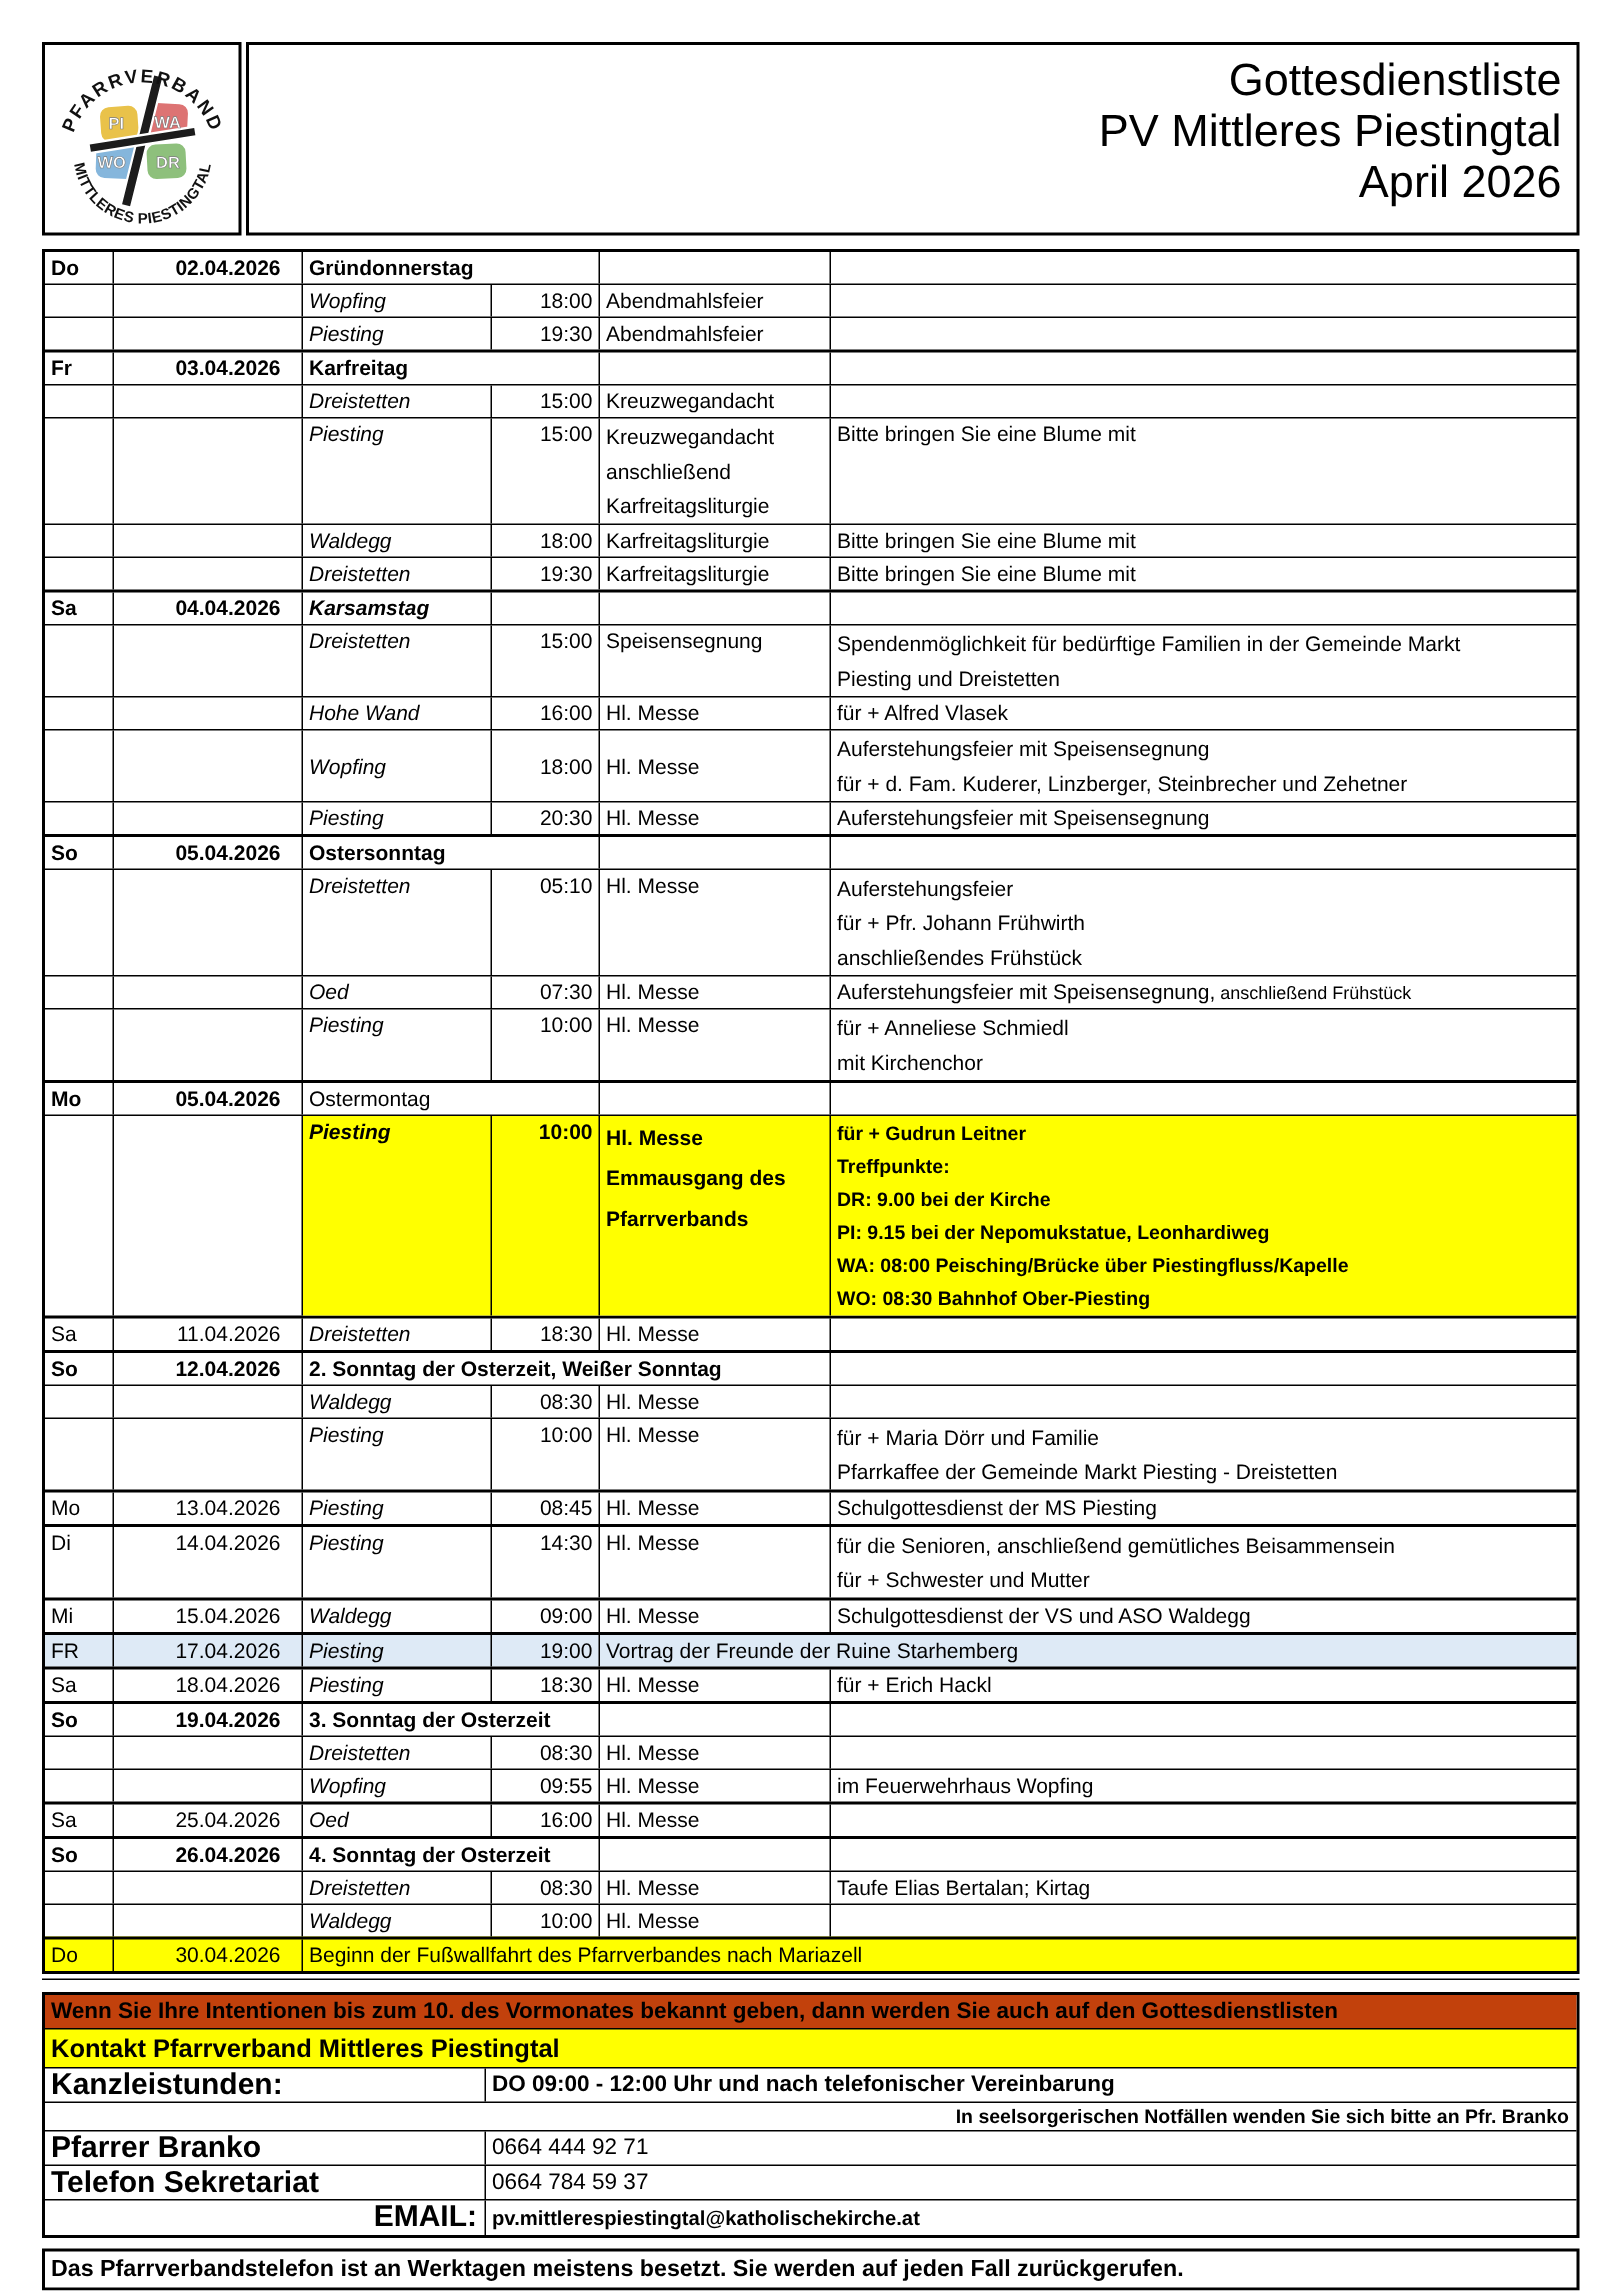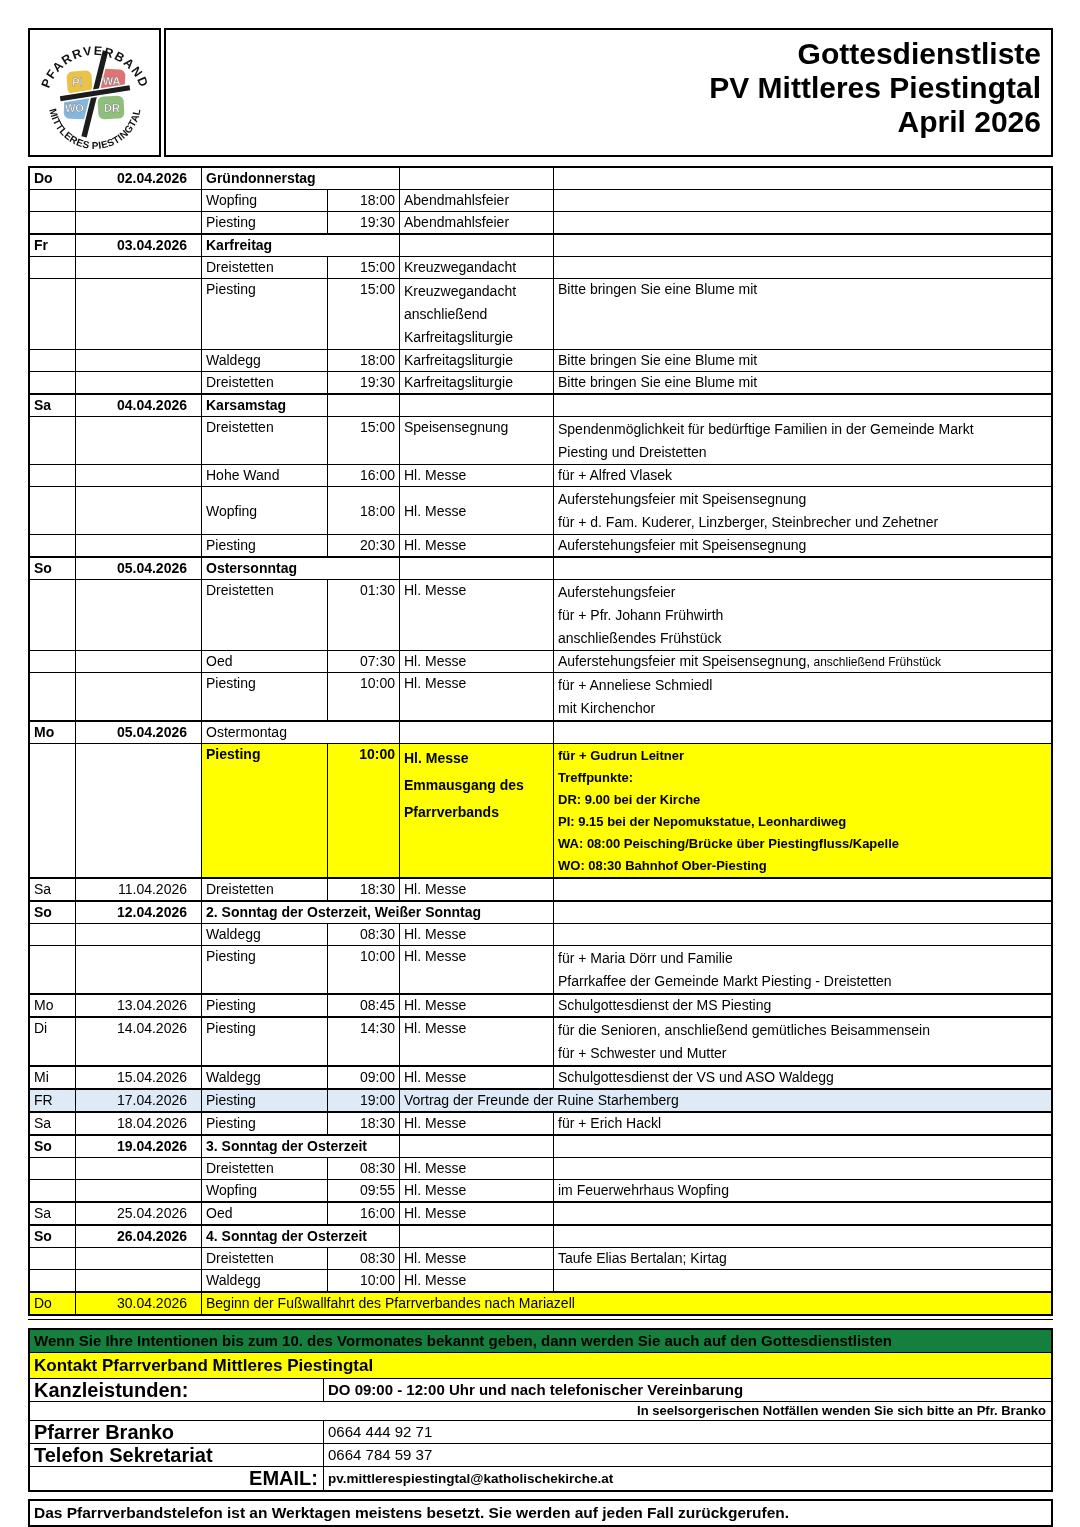--- a/index.html
+++ b/index.html
@@ -9,35 +9,35 @@
   }
   .page{box-sizing:border-box;padding:28px 27px 0 28px;}
   
   .header{display:flex;align-items:stretch;}
   .logo-box{
     box-sizing:border-box;width:133px;height:129px;border:2px solid #000;
     background:#fff;display:flex;align-items:center;justify-content:center;flex:none;
   }
   .title-box{
     box-sizing:border-box;flex:1;height:129px;margin-left:3px;border:2px solid #000;
-    text-align:right;padding:7px 10px 0 0;font-weight:bold;
+    text-align:right;padding:7px 10px 0 0;font-weight:normal;
     font-size:30px;line-height:34px;letter-spacing:0px;
   }
   
   .gtable{
     box-sizing:border-box;border:2px solid #000;margin-top:9px;background:#fff;
     font-size:14px;
   }
   .trow{display:flex;align-items:stretch;min-height:21px;border-top:1px solid #000;}
   .trow:first-child{border-top:none;}
   .trow.thick{border-top-width:2px;}
   .cell{box-sizing:border-box;padding:1px 3px 0 4px;line-height:19px;white-space:nowrap;}
   .w-day{width:46px;border-right:1px solid #000;}
   .w-date{width:126px;border-right:1px solid #000;text-align:right;padding-right:14px;}
-  .w-loc{width:126px;border-right:1px solid #000;}
+  .w-loc{width:126px;border-right:1px solid #000;font-style:italic;}
   .w-time{width:72px;border-right:1px solid #000;text-align:right;padding-right:4px;}
   .w-svc{width:154px;border-right:1px solid #000;}
   .w-loctime{width:198px;border-right:1px solid #000;}
   .w-locsvc{width:352px;border-right:1px solid #000;}
   .grow{flex:1;}
   .b{font-weight:bold;}
   .sm{font-size:12px;}
   .msm{font-size:13px;}
   .lines .ln{line-height:23px;}
   .lh-tall .ln{line-height:27px;}
@@ -45,21 +45,21 @@
   .bg-yellow{background:#FFFF00;}
   .bg-blue{background:#DEEAF6;}
   .trow.bg-blue .cell, .trow.bg-yellow .cell{background:transparent;}
   .trow.vc .cell{display:flex;flex-direction:column;justify-content:center;}
   
   .subrule{height:0;border-top:1px solid #000;margin:3px 0 8px 0;}
   
   .fbox{box-sizing:border-box;border:2px solid #000;background:#fff;}
   .frow{border-top:1px solid #000;min-height:20px;line-height:20px;}
   .frow:first-child{border-top:none;}
-  .frow.orange{background:#15803d;font-size:15px;padding:1px 4px;}
+  .frow.orange{background:#c2410c;font-size:15px;padding:1px 4px;}
   .frow.yellow{background:#FFFF00;}
   .frow.kontakt{font-size:17px;padding:2px 4px;line-height:21px;}
   .frow.split{display:flex;align-items:stretch;padding:0;}
   .fl{box-sizing:border-box;width:294px;border-right:1px solid #000;padding:1px 4px;font-size:20px;flex:none;}
   .fr{flex:1;padding:1px 4px;font-size:15px;}
   .fl.right{text-align:right;padding-right:5px;}
   .fr.email{font-size:13.5px;line-height:21px;}
   .frow.notfall{text-align:right;font-size:13px;padding:1px 5px;min-height:16px;line-height:15px;}
   .fbox2{box-sizing:border-box;border:2px solid #000;margin-top:7px;padding:3px 4px;font-size:15.5px;}
   svg text{font-family:"Liberation Sans", sans-serif;}
@@ -222,21 +222,21 @@
         <div class="cell w-day b">So</div>
         <div class="cell w-date b">05.04.2026</div>
         <div class="cell w-loctime b">Ostersonntag</div>
         <div class="cell w-svc"></div>
         <div class="cell grow"></div>
       </div>
       <div class="trow">
         <div class="cell w-day"></div>
         <div class="cell w-date"></div>
         <div class="cell w-loc">Dreistetten</div>
-        <div class="cell w-time">01:30</div>
+        <div class="cell w-time">05:10</div>
         <div class="cell w-svc">Hl. Messe</div>
         <div class="cell grow lines">
           <div class="ln">Auferstehungsfeier</div>
           <div class="ln">für + Pfr. Johann Frühwirth</div>
           <div class="ln">anschließendes Frühstück</div>
         </div>
       </div>
       <div class="trow">
         <div class="cell w-day"></div>
         <div class="cell w-date"></div>

